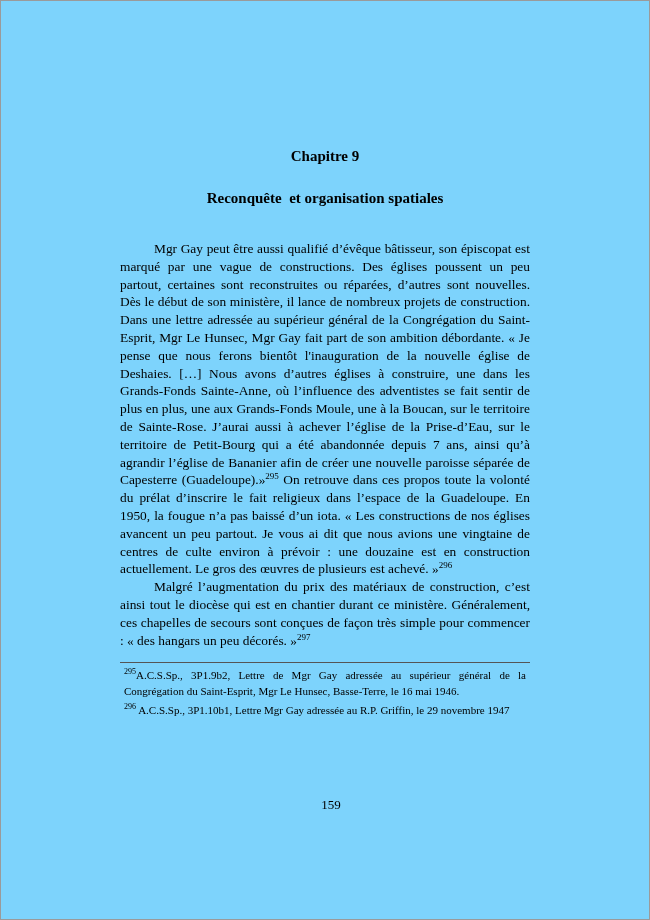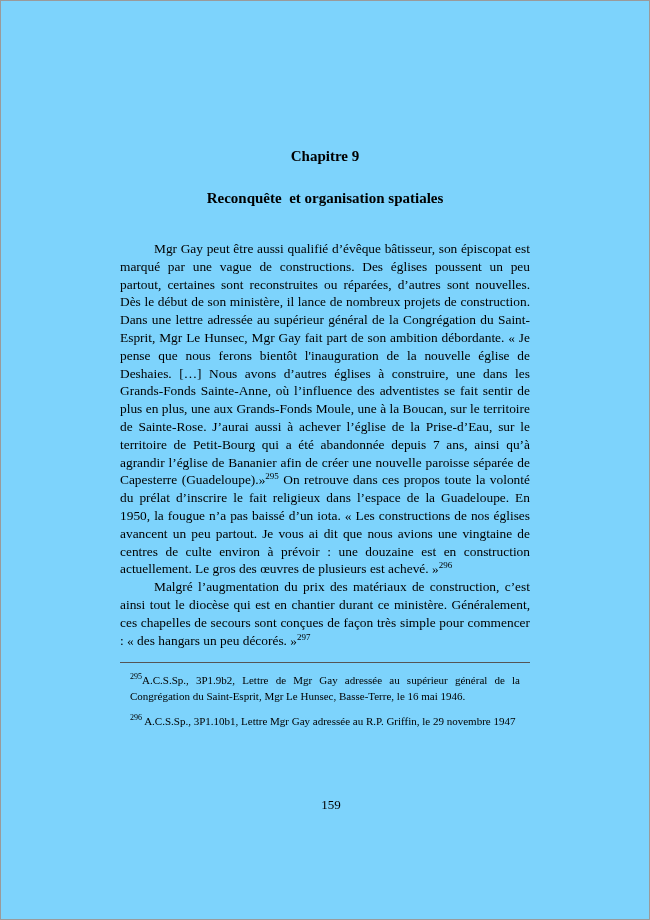--- a/index.html
+++ b/index.html
@@ -56,21 +56,21 @@
     height: 0;
     width: 100%;
   }
   .footnotes {
     margin-top: 5px;
     font-size: 11px;
     line-height: 15.2px;
     text-align: justify;
   }
   .footnote {
-    margin: 10px;
+    margin: 4px;
   }
   .footnote sup.fnref {
     font-size: 8px;
   }
   .page-number {
     position: absolute;
     top: 796px;
     left: 12px;
     right: 0;
     text-align: center;

